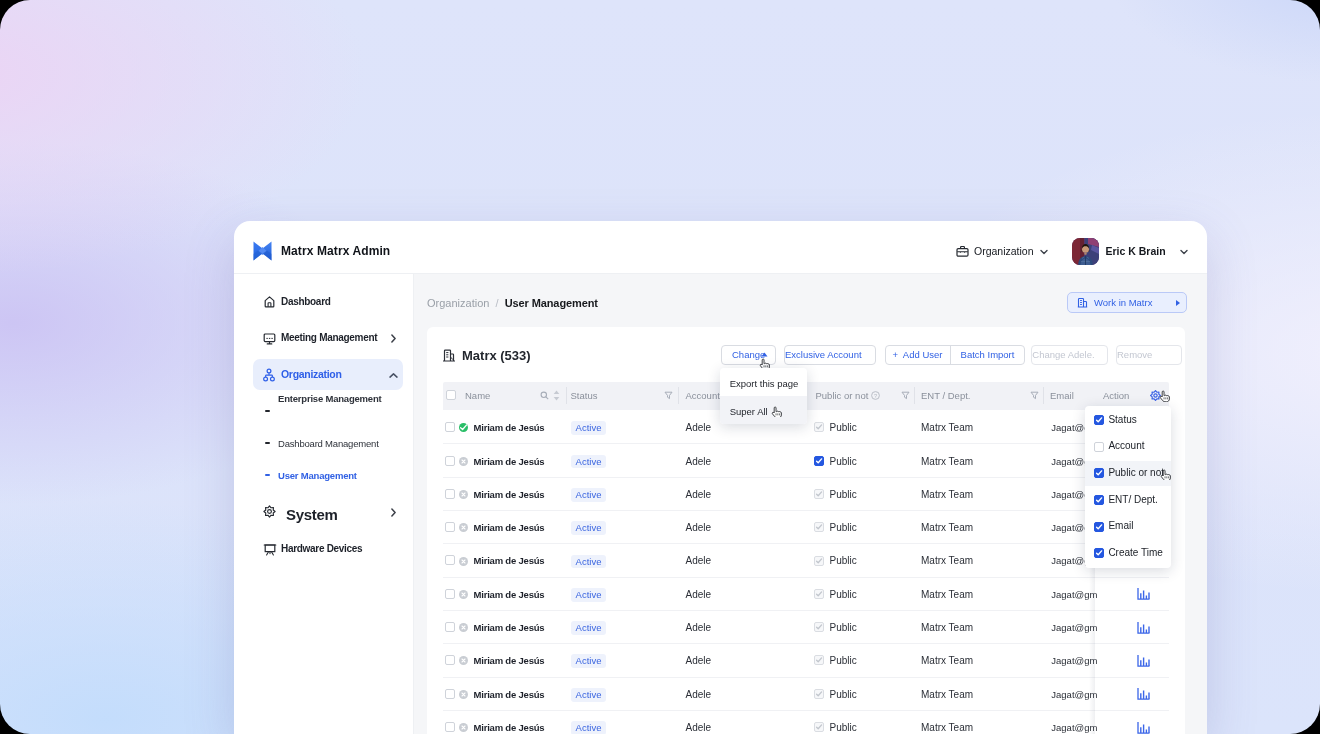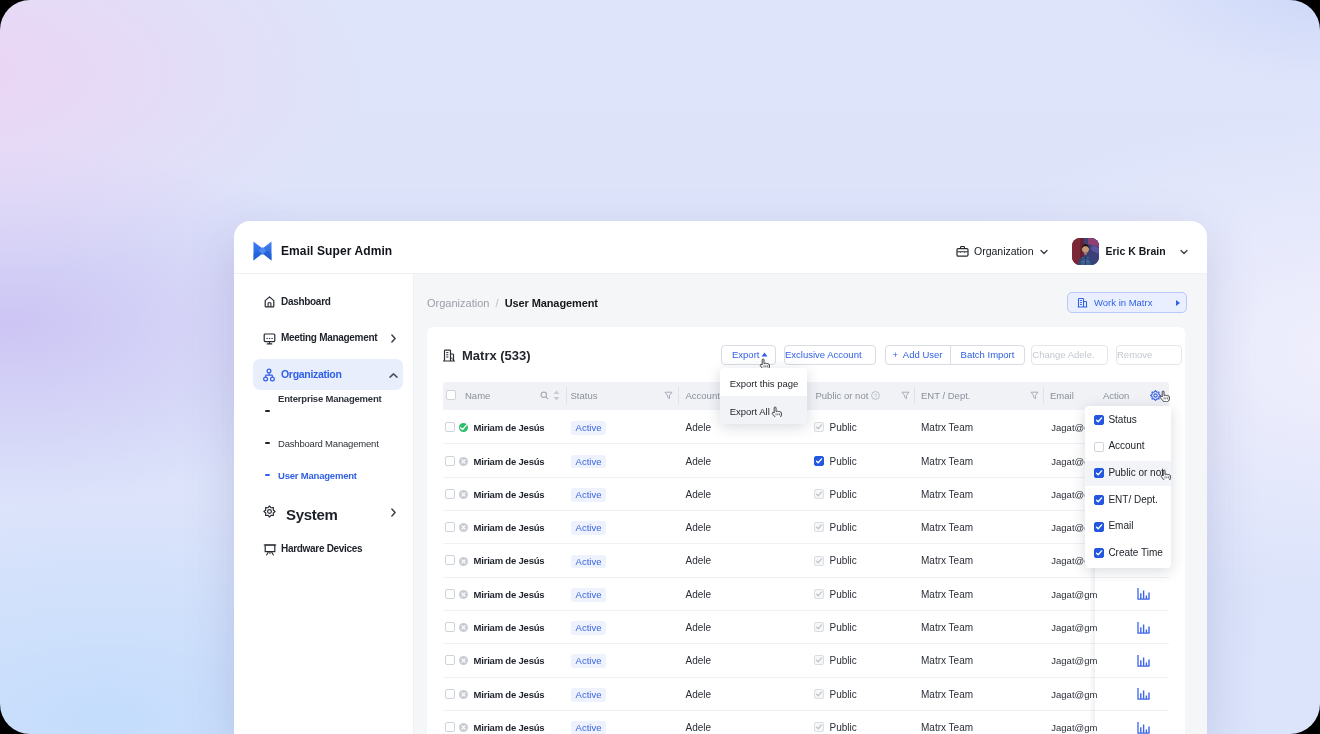--- a/index.html
+++ b/index.html
@@ -51,21 +51,21 @@
               <stop offset="0" stop-color="#4584f4"></stop>
               <stop offset="1" stop-color="#1f5cd4"></stop>
             </linearGradient>
           </defs>
           <polygon points="0.5,0.5 9.5,7.6 9.5,12.4 0.5,19.5" fill="url(#lgA)"></polygon>
           <polygon points="18.5,0.5 9.5,7.6 9.5,12.4 18.5,19.5" fill="url(#lgB)"></polygon>
           <polygon points="9.5,5.9 13.6,10 9.5,14.1 5.4,10" fill="#5189f2"></polygon>
           <polygon points="0.5,19.5 9.5,12.4 4.9,9.4 0.5,12.9" fill="#2160d2" opacity=".55"></polygon>
           <polygon points="18.5,19.5 9.5,12.4 14.1,9.4 18.5,12.9" fill="#1d59cc" opacity=".55"></polygon>
         </svg>
-<div class="abs" style="left:47px;top:23px;font-size:12px;font-weight:700;color:#101319;letter-spacing:.1px;">Email Super Admin</div>
+<div class="abs" style="left:47px;top:23px;font-size:12px;font-weight:700;color:#101319;letter-spacing:.1px;">Matrx Matrx Admin</div>
 <svg class="abs" style="left:722px;top:24px;" width="13" height="13" viewBox="0 0 13 13">
           <rect x="1" y="3.6" width="11" height="7.6" rx="1.2" fill="none" stroke="#262a31" stroke-width="1.2"></rect>
           <path d="M4.6 3.4V2.2c0-.4.3-.7.7-.7h2.4c.4 0 .7.3.7.7v1.2" fill="none" stroke="#262a31" stroke-width="1.2"></path>
           <path d="M1.2 6.8h10.6M4.4 6.2v1.6M8.6 6.2v1.6" stroke="#262a31" stroke-width="1.1"></path>
         </svg>
 <div class="abs" style="left:740px;top:24px;font-size:10.5px;color:#15181e;">Organization</div>
 <svg class="abs" style="left:806px;top:27px;" width="8" height="8" viewBox="0 0 8 8">
           <polyline points="1,2.6 4.0,5.4 7.0,2.6" fill="none" stroke="#3c4049" stroke-width="1.4" stroke-linecap="round" stroke-linejoin="round"></polyline>
         </svg>
 <svg class="abs" style="left:838px;top:17px;" width="27" height="27" viewBox="0 0 27 27">
@@ -155,21 +155,21 @@
         <polygon points="1,1 5,4 1,7" fill="#3161e4"></polygon>
       </svg>
 <div class="card">
 <svg class="abs" style="left:15px;top:22px;" width="14" height="13" viewBox="0 0 14 13">
           <path d="M2.5 12V1.8c0-.4.3-.7.7-.7h4.6c.4 0 .7.3.7.7V12" fill="none" stroke="#2a2e36" stroke-width="1.2"></path>
           <path d="M8.5 5h2.3c.4 0 .7.3.7.7V12M1 12h12" stroke="#2a2e36" stroke-width="1.2" fill="none"></path>
           <path d="M4.2 3.6h2.2M4.2 5.8h2.2M4.2 8h2.2" stroke="#2a2e36" stroke-width="1"></path>
           <path d="M8.8 8.2l2 2.4" stroke="#2a2e36" stroke-width="1"></path>
         </svg>
 <div class="abs" style="left:35px;top:20.5px;font-size:13px;font-weight:700;color:#23272e;">Matrx (533)</div>
-<div class="btn" style="left:294px;top:17.5px;width:54.5px;text-align:left;padding-left:10px;">Export</div>
+<div class="btn" style="left:294px;top:17.5px;width:54.5px;text-align:left;padding-left:10px;">Change</div>
 <svg class="abs" style="left:334px;top:25px;" width="7" height="5" viewBox="0 0 7 5">
           <polygon points="3.5,0.5 6.5,4.5 0.5,4.5" fill="#3161e4"></polygon>
         </svg>
 <div class="btn" style="left:357px;top:17.5px;width:91.5px;">Exclusive Account</div>
 <div class="btn" style="left:457.5px;top:17.5px;width:140px;"></div>
 <div class="abs" style="left:457.5px;top:17.5px;width:66px;height:20px;font-size:9.5px;line-height:19px;text-align:center;color:#3161e4;">+&nbsp; Add User</div>
 <div class="abs" style="left:523px;top:18px;width:1px;height:19px;background:#d9dce2;"></div>
 <div class="abs" style="left:524px;top:17.5px;width:73px;height:20px;font-size:9.5px;line-height:19px;text-align:center;color:#3161e4;">Batch Import</div>
 <div class="btn dis" style="left:604.3px;top:17.5px;width:77px;">Change Adele.</div>
 <div class="btn dis" style="left:689px;top:17.5px;width:66px;">Remove</div>
@@ -436,21 +436,21 @@
 <div class="abs" style="left:662px;top:82px;width:6px;height:326px;background:linear-gradient(to left,rgba(30,40,70,.07),rgba(30,40,70,0));"></div>
 </div>
 </div>
 <svg class="abs" style="left:758.5px;top:357.5px;" width="11.7" height="11.7" viewBox="0 0 13 13">
       <path d="M4.6 1.1c.6 0 1 .45 1 1v4.2l.6.06c.2-.38.6-.62 1-.62.42 0 .78.2 1 .5.2-.14.44-.22.7-.22.46 0 .86.26 1.06.64.14-.07.3-.11.47-.11.62 0 1.12.5 1.12 1.12v2.3c0 1.7-1.38 3.1-3.1 3.1H6.6c-.9 0-1.74-.4-2.3-1.1L1.6 8.72c-.33-.42-.3-1.02.08-1.4.4-.4 1.04-.4 1.44 0l.44.44V2.1c0-.55.45-1 1.04-1z" fill="#fff" stroke="#15181d" stroke-width=".9" stroke-linejoin="round"></path>
       <path d="M5.6 8.2v2.2M7.6 8.2v2.2M9.6 8.2v2.2" stroke="#15181d" stroke-width=".7" fill="none"></path>
     </svg>
 <div class="pop" style="left:719.7px;top:367.6px;width:87px;height:56.6px;">
       <div class="abs mi" style="left:10px;top:10.5px;">Export this page</div>
       <div class="abs" style="left:0;top:28.6px;width:87px;height:28px;background:#f2f3f7;border-radius:0 0 4px 4px;"></div>
-      <div class="abs mi" style="left:10px;top:38px;">Export All</div>
+      <div class="abs mi" style="left:10px;top:38px;">Super All</div>
     </div>
 <svg class="abs" style="left:770.5px;top:405.5px;" width="11.7" height="11.7" viewBox="0 0 13 13">
       <path d="M4.6 1.1c.6 0 1 .45 1 1v4.2l.6.06c.2-.38.6-.62 1-.62.42 0 .78.2 1 .5.2-.14.44-.22.7-.22.46 0 .86.26 1.06.64.14-.07.3-.11.47-.11.62 0 1.12.5 1.12 1.12v2.3c0 1.7-1.38 3.1-3.1 3.1H6.6c-.9 0-1.74-.4-2.3-1.1L1.6 8.72c-.33-.42-.3-1.02.08-1.4.4-.4 1.04-.4 1.44 0l.44.44V2.1c0-.55.45-1 1.04-1z" fill="#fff" stroke="#15181d" stroke-width=".9" stroke-linejoin="round"></path>
       <path d="M5.6 8.2v2.2M7.6 8.2v2.2M9.6 8.2v2.2" stroke="#15181d" stroke-width=".7" fill="none"></path>
     </svg>
 <div class="pop" style="left:1085px;top:405.7px;width:85.6px;height:162.6px;">
 <div class="abs" style="left:0;top:55.5px;width:85.6px;height:25px;background:#f2f4f8;"></div>
 <div class="cbx on" style="left:8.5px;top:9.6px;">
         <svg class="abs" style="left:0;top:0;" width="8" height="8" viewBox="0 0 8 8">
           <polyline points="1.6,4.2 3.2,5.8 6.6,1.9" fill="none" stroke="#fff" stroke-width="1.4" stroke-linecap="round" stroke-linejoin="round"></polyline>

